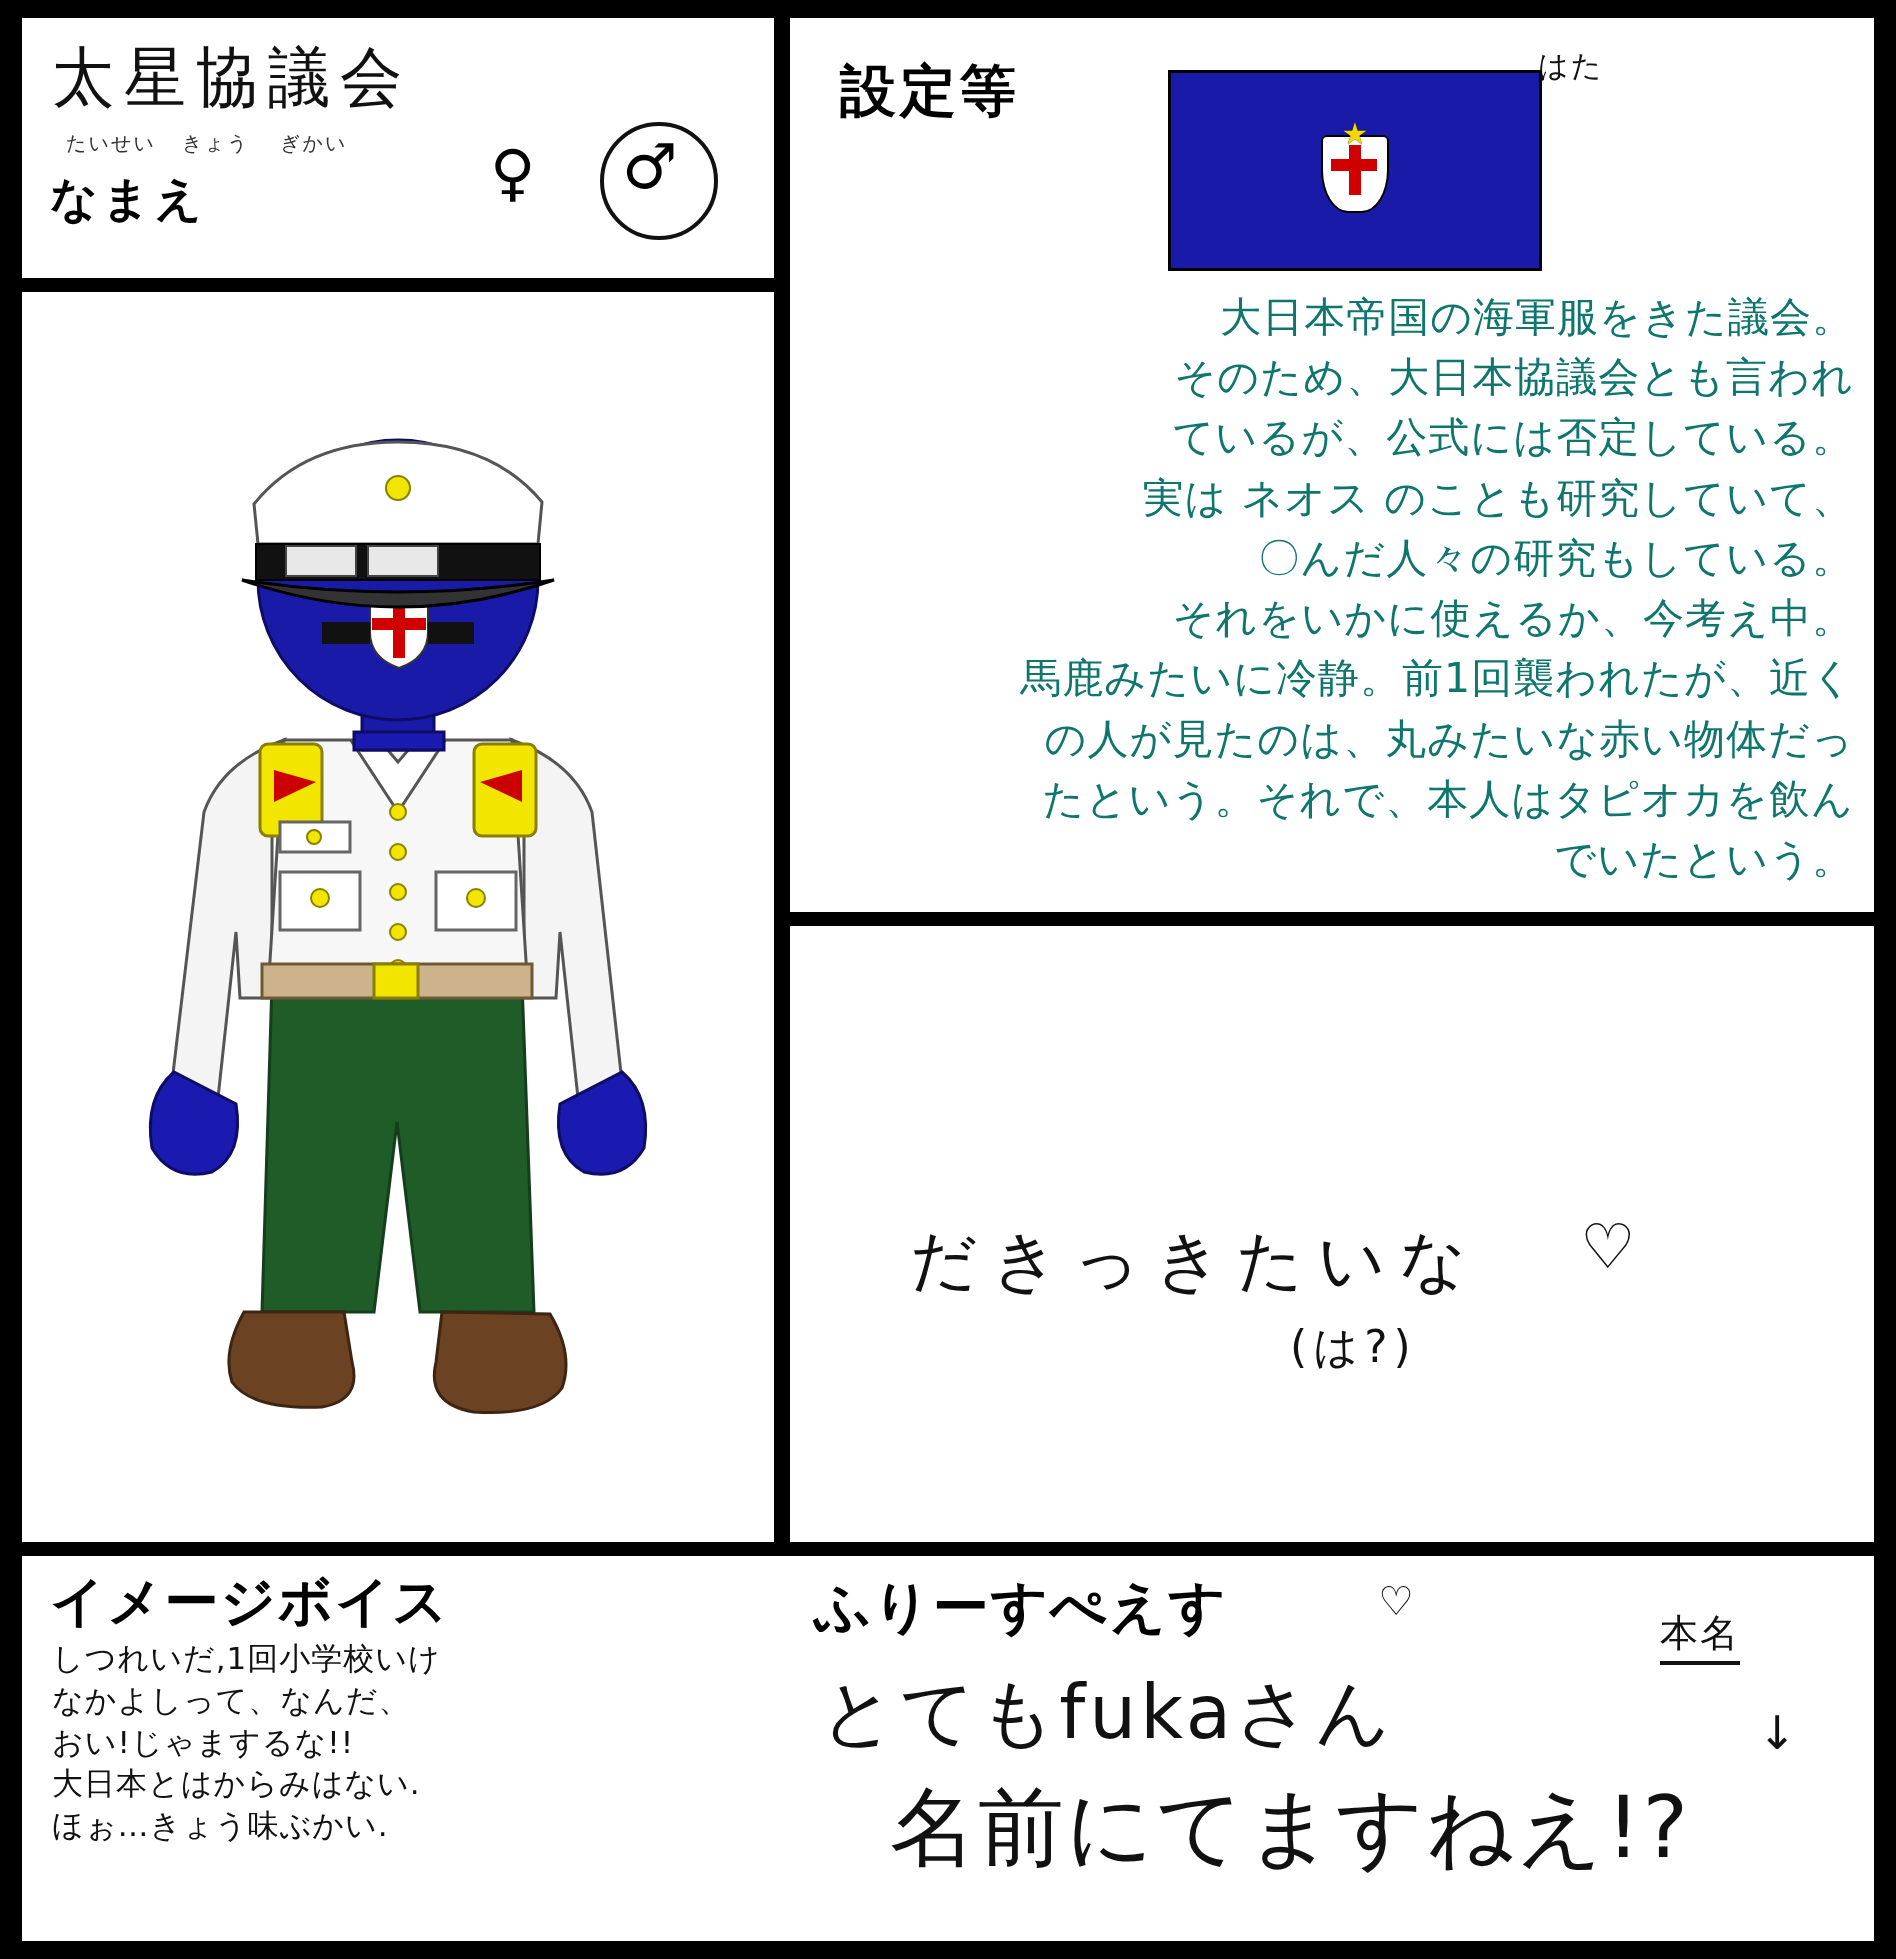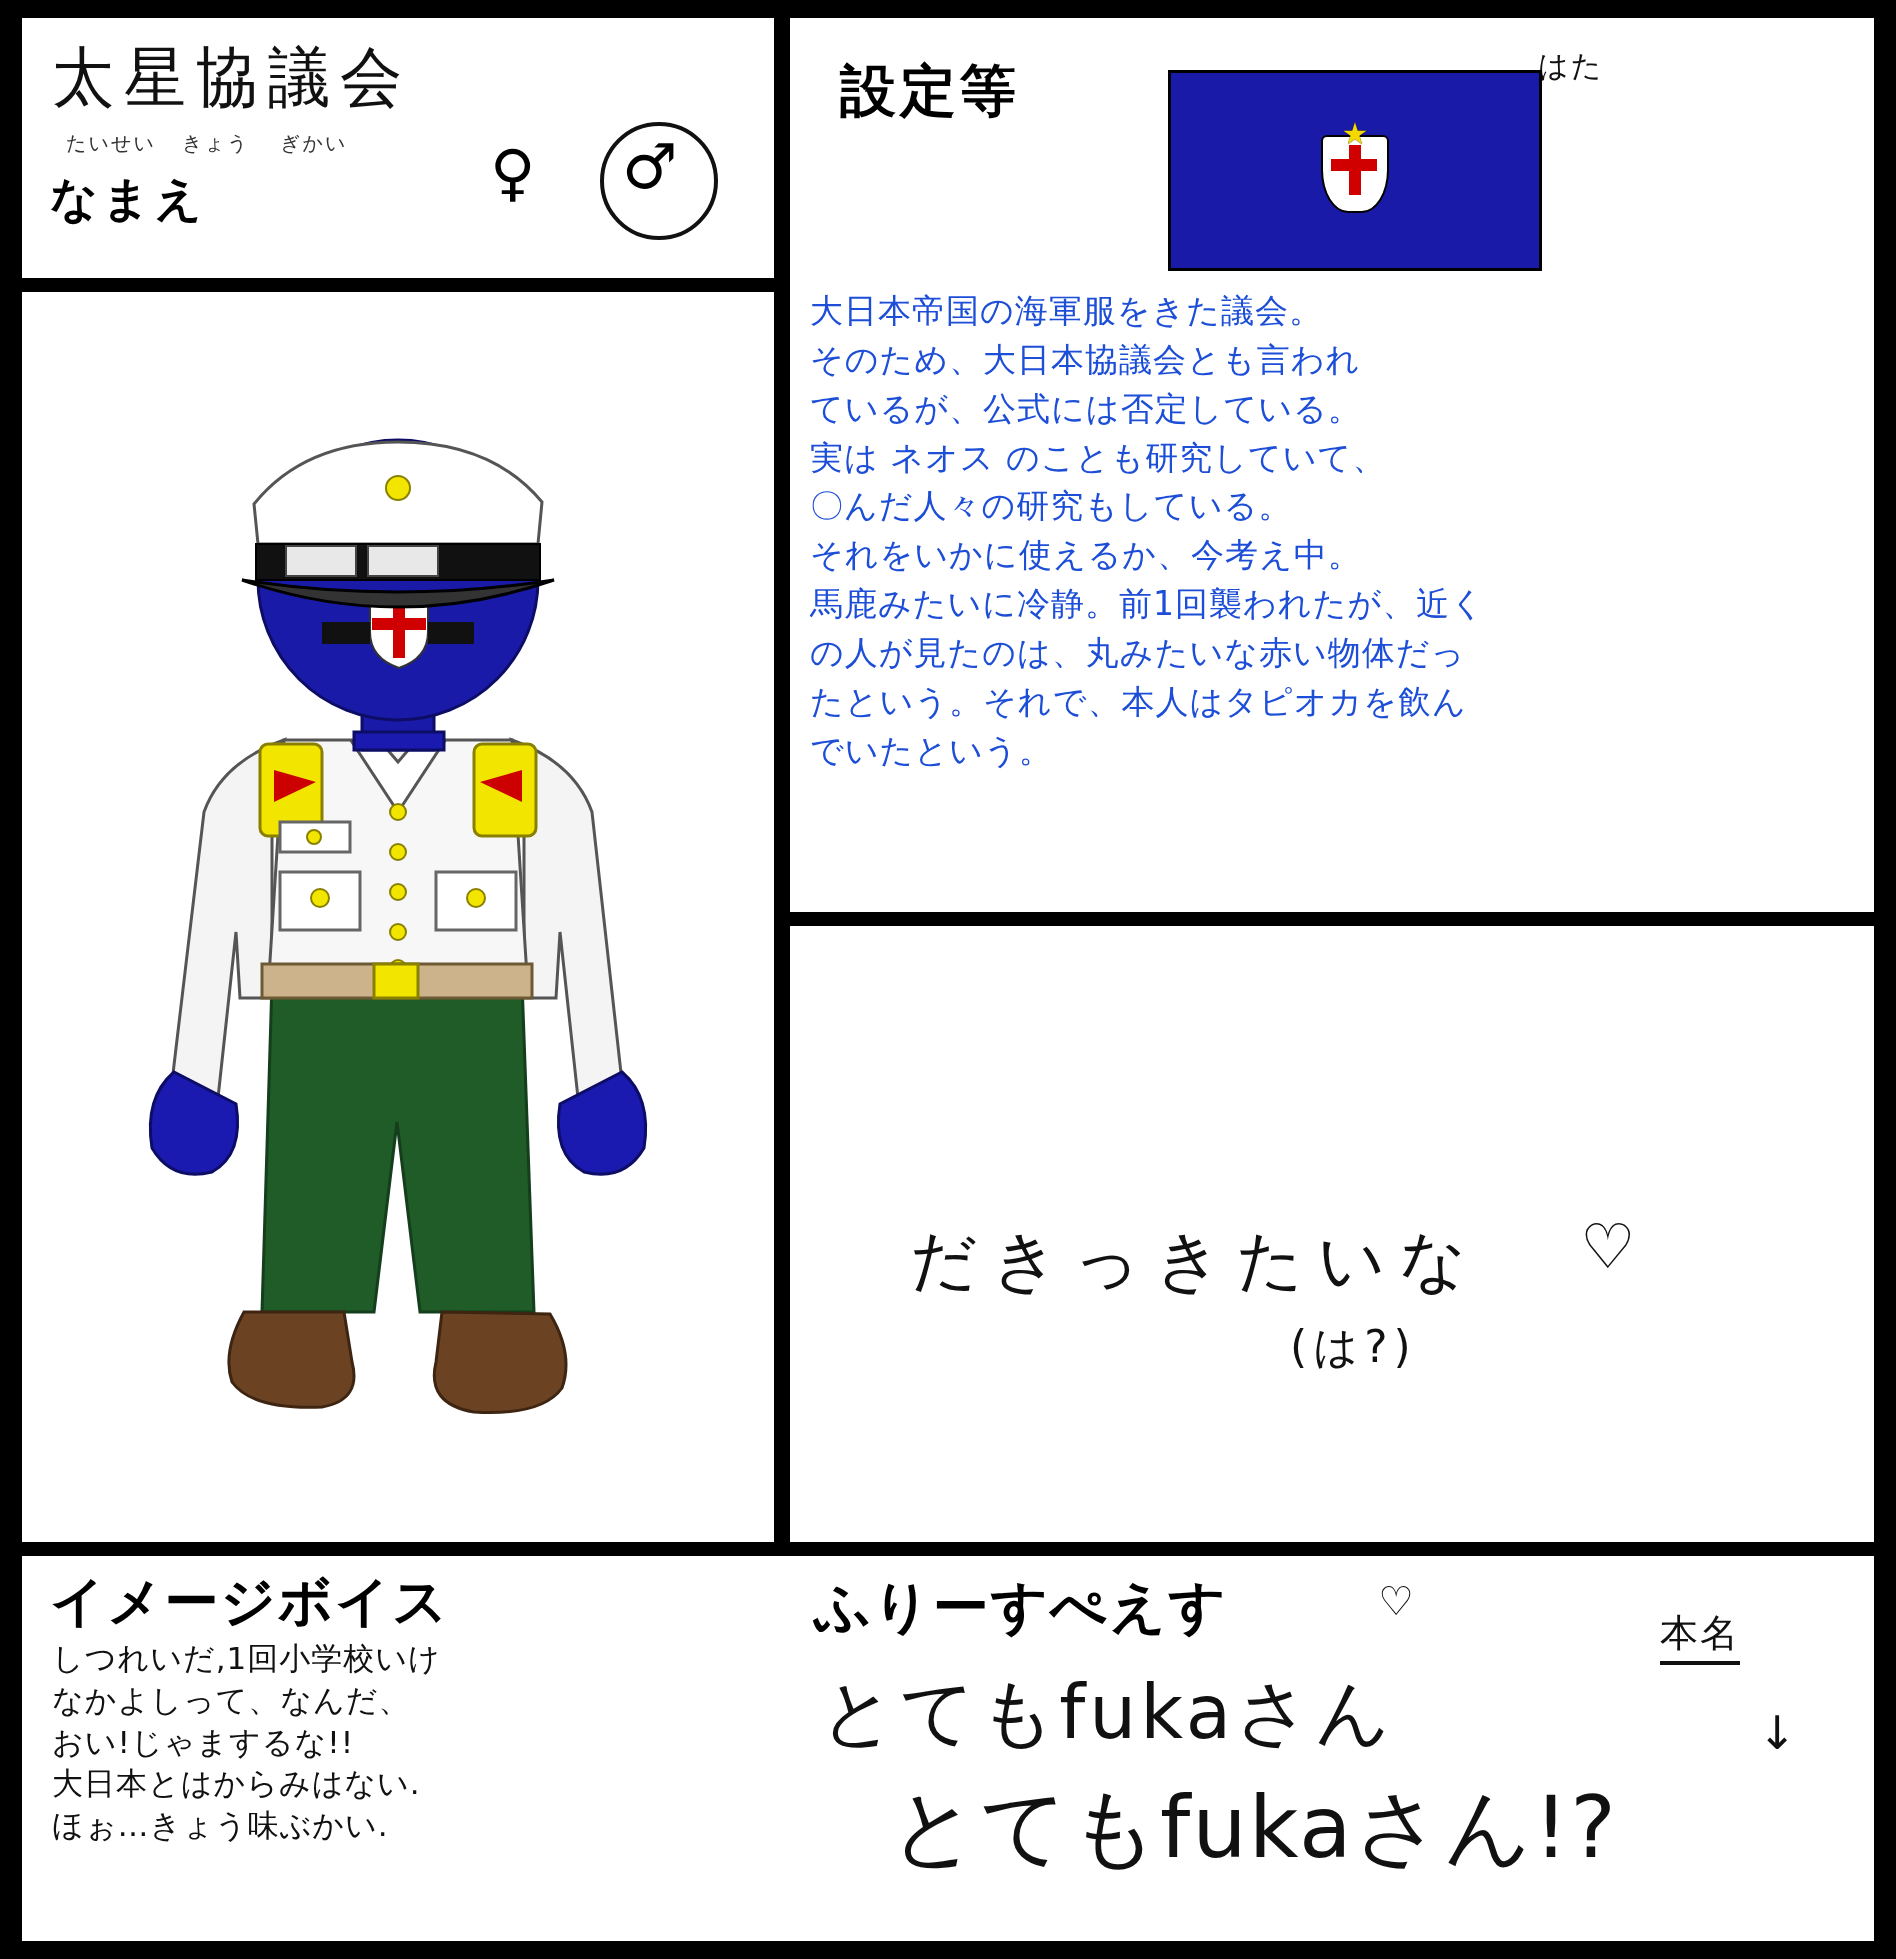--- a/index.html
+++ b/index.html
@@ -84,21 +84,21 @@
   .crest:after{
     content:"";position:absolute;left:8px;top:22px;width:46px;height:12px;
     background:#d00000;
   }
   .crest-star{
     position:absolute;left:50%;top:-18px;transform:translateX(-50%);
     color:#f5d800;font-size:30px;line-height:1;text-shadow:0 0 1px #000;
   }
   .set-body{
     position:absolute;left:20px;top:270px;width:1044px;
-    text-align:left;font-size:33px;line-height:1.42;color:#1d4ed8;
+    text-align:right;font-size:41px;line-height:1.42;color:#0f766e;
     letter-spacing:1px;
   }
   .set-body p{margin:0 0 2px 0;}
 
   
   #feel-title{left:40px;top:36px;font-size:56px;line-height:1.18;}
   .hand-big{
     position:absolute;font-size:66px;color:#111;letter-spacing:14px;
     font-weight:400;
   }
@@ -248,16 +248,16 @@
       <div>ほぉ…きょう味ぶかい.</div>
     </div>
   </div>
 
   <div class="panel" id="p-free">
     <div class="sec-title" id="free-title">ふりーすぺえす</div>
     <div id="free-heart">♡</div>
     <div class="honmyou">本名</div>
     <div class="arrow-down">↓</div>
     <div class="free-l1">とてもfukaさん</div>
-    <div class="free-l2">とてもfukaさん!?</div>
+    <div class="free-l2">名前にてますねえ!?</div>
   </div>
 
 </div>
 
 </body></html>

